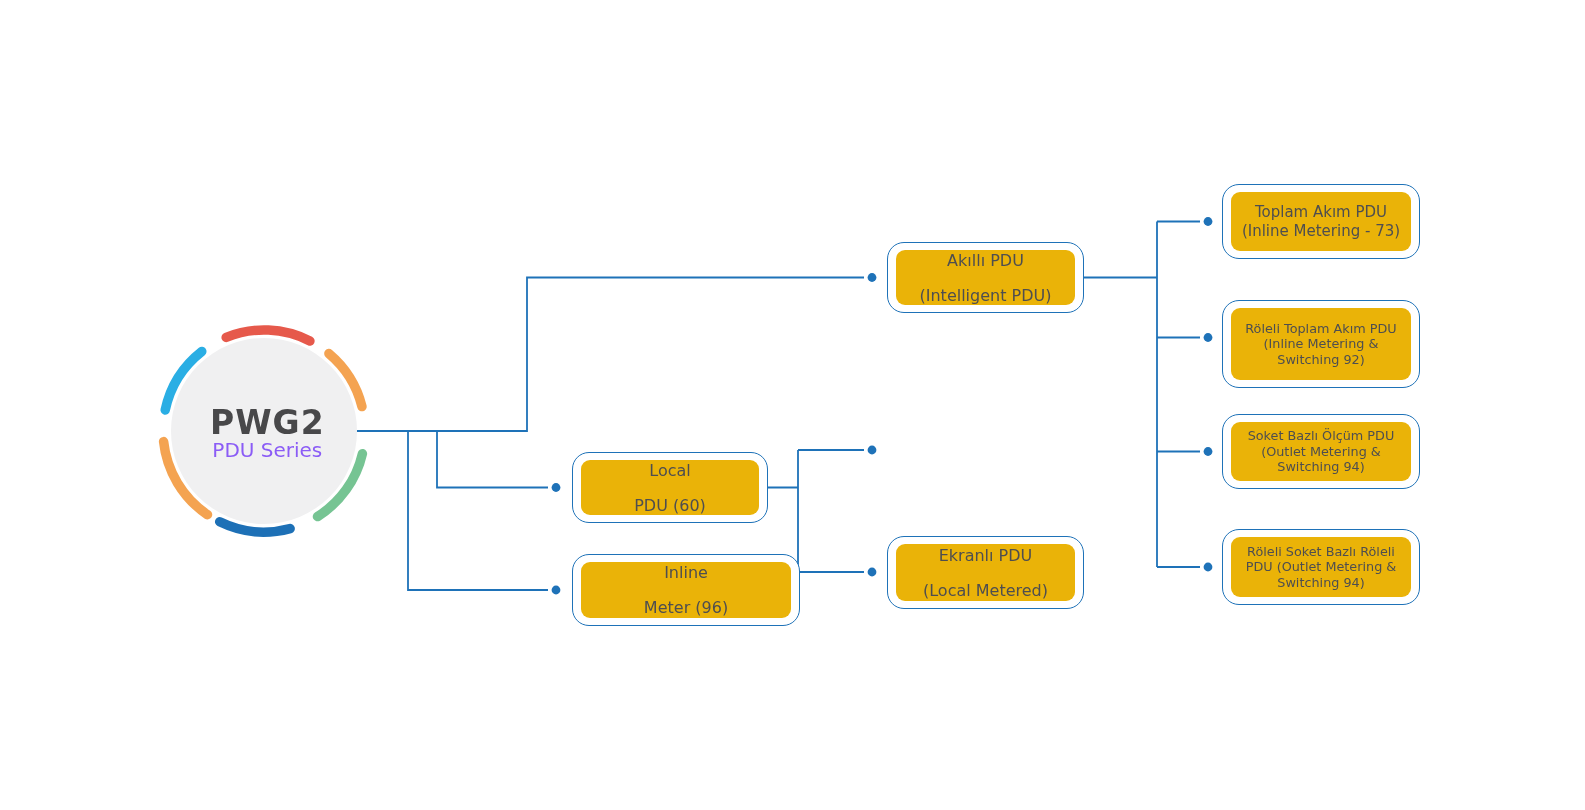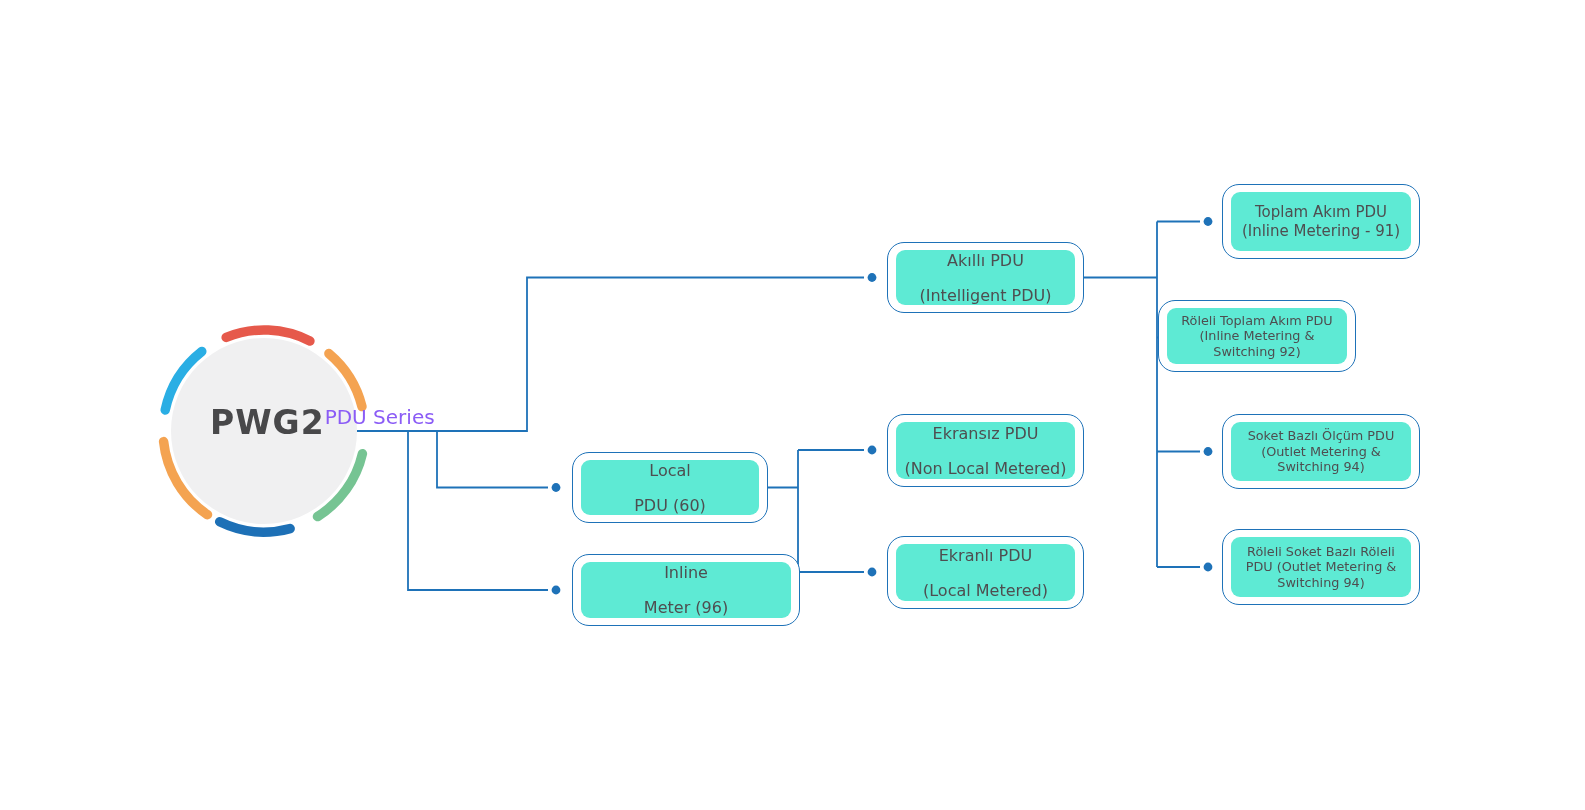--- a/index.html
+++ b/index.html
@@ -12,32 +12,32 @@
   .wire { fill:none; stroke:#1e72b8; stroke-width:1.8; }
   .arc  { fill:none; stroke-width:9.5; stroke-linecap:round; }
   .dot  { fill:#1e72b8; }
 
   .node {
     position:absolute; box-sizing:border-box;
     background:#ffffff; border:1.7px solid #1e72b8; border-radius:17px;
     padding:7px 8px; display:flex;
   }
   .node-inner {
-    flex:1; background:#5eead4; border-radius:9px;
+    flex:1; background:#eab308; border-radius:9px;
     display:flex; flex-direction:column; justify-content:center; align-items:center;
     text-align:center; color:#4e4e50; padding:20px 4px; min-width:0;
   }
   .node-inner .ln { display:block; white-space:nowrap; }
   .fs16 { font-size:16px;   line-height:19px;gap:16px;  }
   .fs15 { font-size:15px;   line-height:19px;  }
   .fs13 { font-size:12.8px; line-height:15.5px;}
 
   .hub-label {
     position:absolute; left:210px; top:406px;
-    display:flex; flex-direction:row; align-items:flex-start;
+    display:flex; flex-direction:column; align-items:center;
   }
   .hub-title {
     font-size:33px; font-weight:700; letter-spacing:1px;
     color:#48484a; line-height:33px;
   }
   .hub-sub {
     font-size:20px; font-weight:400; color:#8b5cf6;
     line-height:22px; margin-top:0;
   }
 </style>
@@ -93,42 +93,36 @@
     </div>
   </div>
 
   <div class="node" style="left:572px;top:554px;width:228px;height:72px">
     <div class="node-inner fs16">
       <span class="ln">Inline</span>
       <span class="ln">Meter (96)</span>
     </div>
   </div>
 
-  <div class="node" style="left:887px;top:414px;width:197px;height:73px">
-    <div class="node-inner fs16">
-      <span class="ln">Ekransız PDU</span>
-      <span class="ln">(Non Local Metered)</span>
-    </div>
-  </div>
 
   <div class="node" style="left:887px;top:536px;width:197px;height:73px">
     <div class="node-inner fs16">
       <span class="ln">Ekranlı PDU</span>
       <span class="ln">(Local Metered)</span>
     </div>
   </div>
 
   <div class="node" style="left:1222px;top:184px;width:198px;height:75px">
     <div class="node-inner fs15">
       <span class="ln">Toplam Akım PDU</span>
-      <span class="ln">(Inline Metering - 91)</span>
+      <span class="ln">(Inline Metering - 73)</span>
     </div>
   </div>
 
-  <div class="node" style="left:1158px;top:300px;width:198px;height:72px">
+  <div class="node" style="left:1222px;top:300px;width:198px;height:88px">
     <div class="node-inner fs13">
       <span class="ln">Röleli Toplam Akım PDU</span>
       <span class="ln">(Inline Metering &amp;</span>
       <span class="ln">Switching 92)</span>
     </div>
   </div>
 
   <div class="node" style="left:1222px;top:414px;width:198px;height:75px">
     <div class="node-inner fs13">
       <span class="ln">Soket Bazlı Ölçüm PDU</span>

